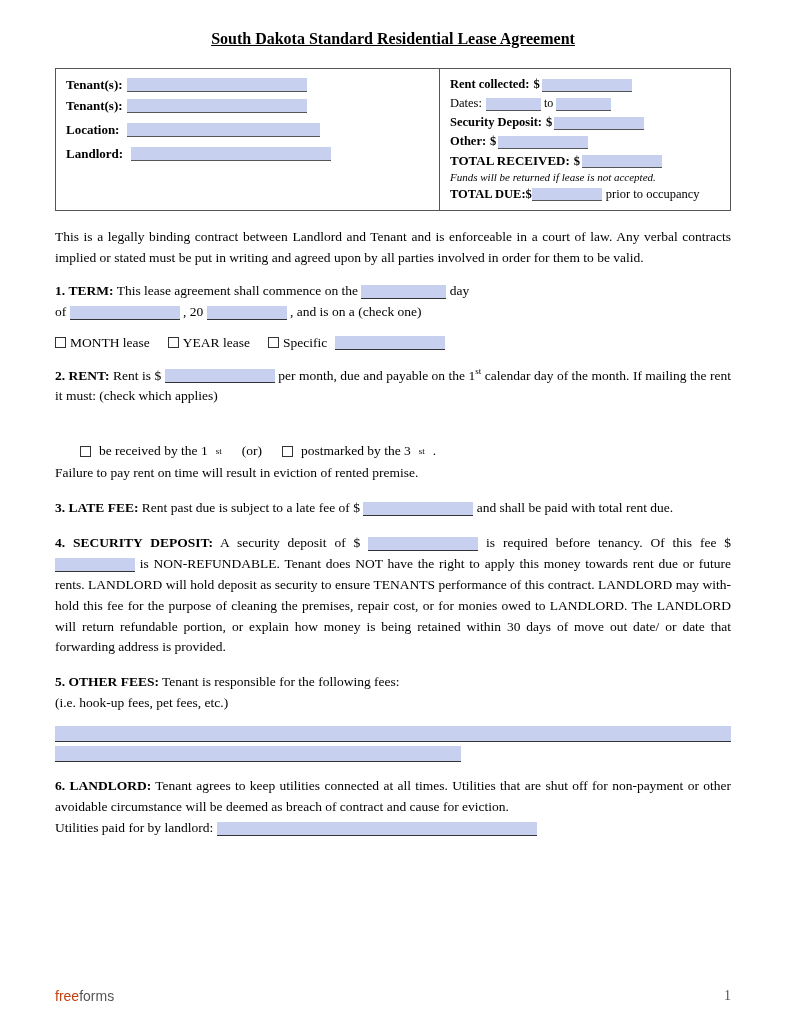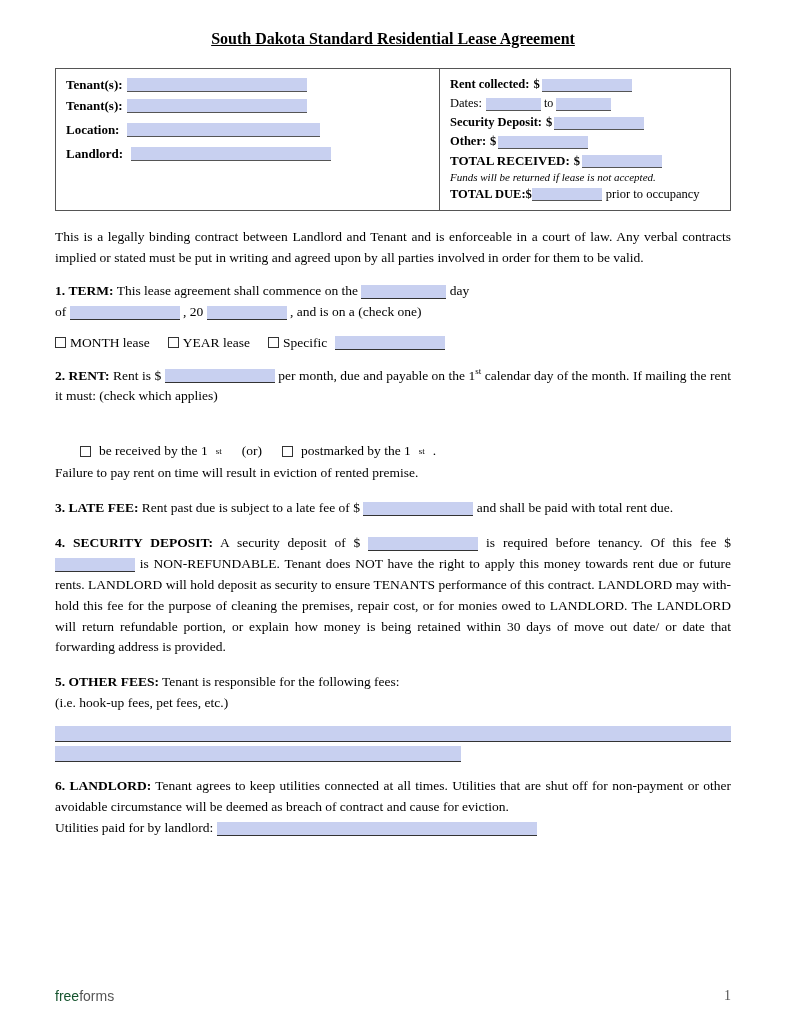--- a/index.html
+++ b/index.html
@@ -186,21 +186,21 @@
       display: flex;
       justify-content: space-between;
       align-items: center;
     }
     .footer-brand {
       font-size: 14px;
       color: #888;
       font-family: Arial, sans-serif;
     }
     .footer-brand span.free {
-      color: #14532d;
+      color: #c2410c;
     }
     .footer-brand span.forms {
       color: #555;
     }
     .footer-page {
       font-size: 14px;
       color: #555;
     }
     .landlord-row {
       margin-bottom: 10px;
@@ -311,21 +311,21 @@
     <span class="inline-field" style="width:110px;"></span>
     <span>per month, due and payable on the 1</span><sup>st</sup>
     <span> calendar day of the month.  If mailing the rent it must: (check which applies)</span>
   </p>
   <div class="indent-row">
     <span class="cb-box"></span>
     <span>be received by the 1</span>
       <sup>st</sup>
     <span style="margin: 0 12px;">(or)</span>
     <span class="cb-box"></span>
-    <span>postmarked by the 1</span>
+    <span>postmarked by the 3</span>
       <sup>st</sup>
       <span>.</span>
   </div>
   <p class="body-text">Failure to pay rent on time will result in eviction of rented premise.</p>
 </div>
 
 <div class="section-block">
   <p class="body-text">
     <span class="section-num">3.</span>
     <span class="section-title">  LATE FEE:</span>

